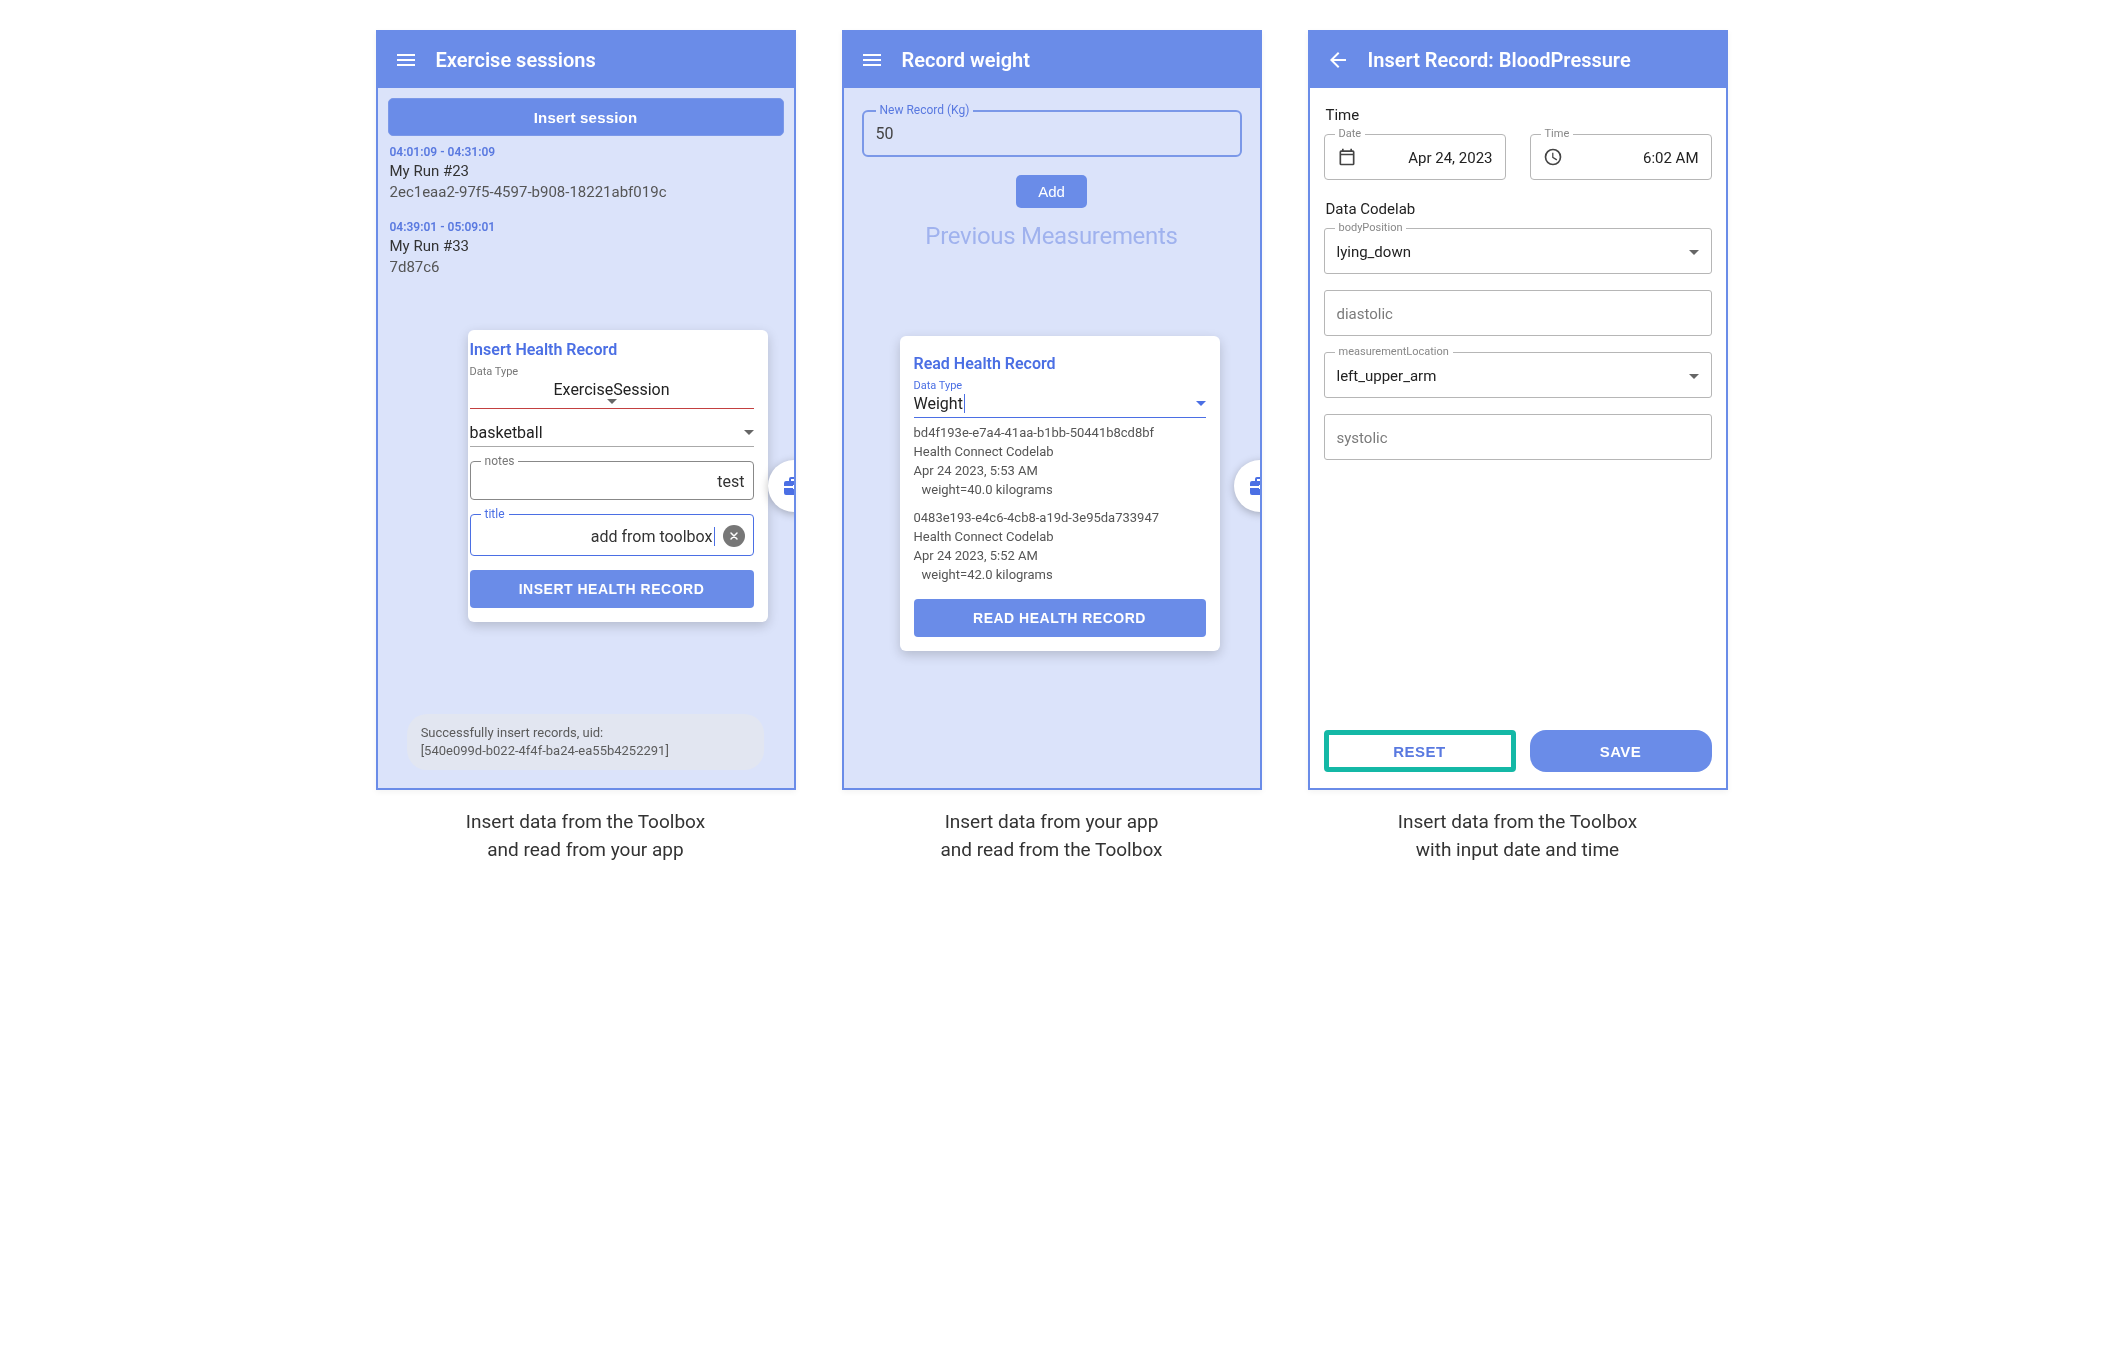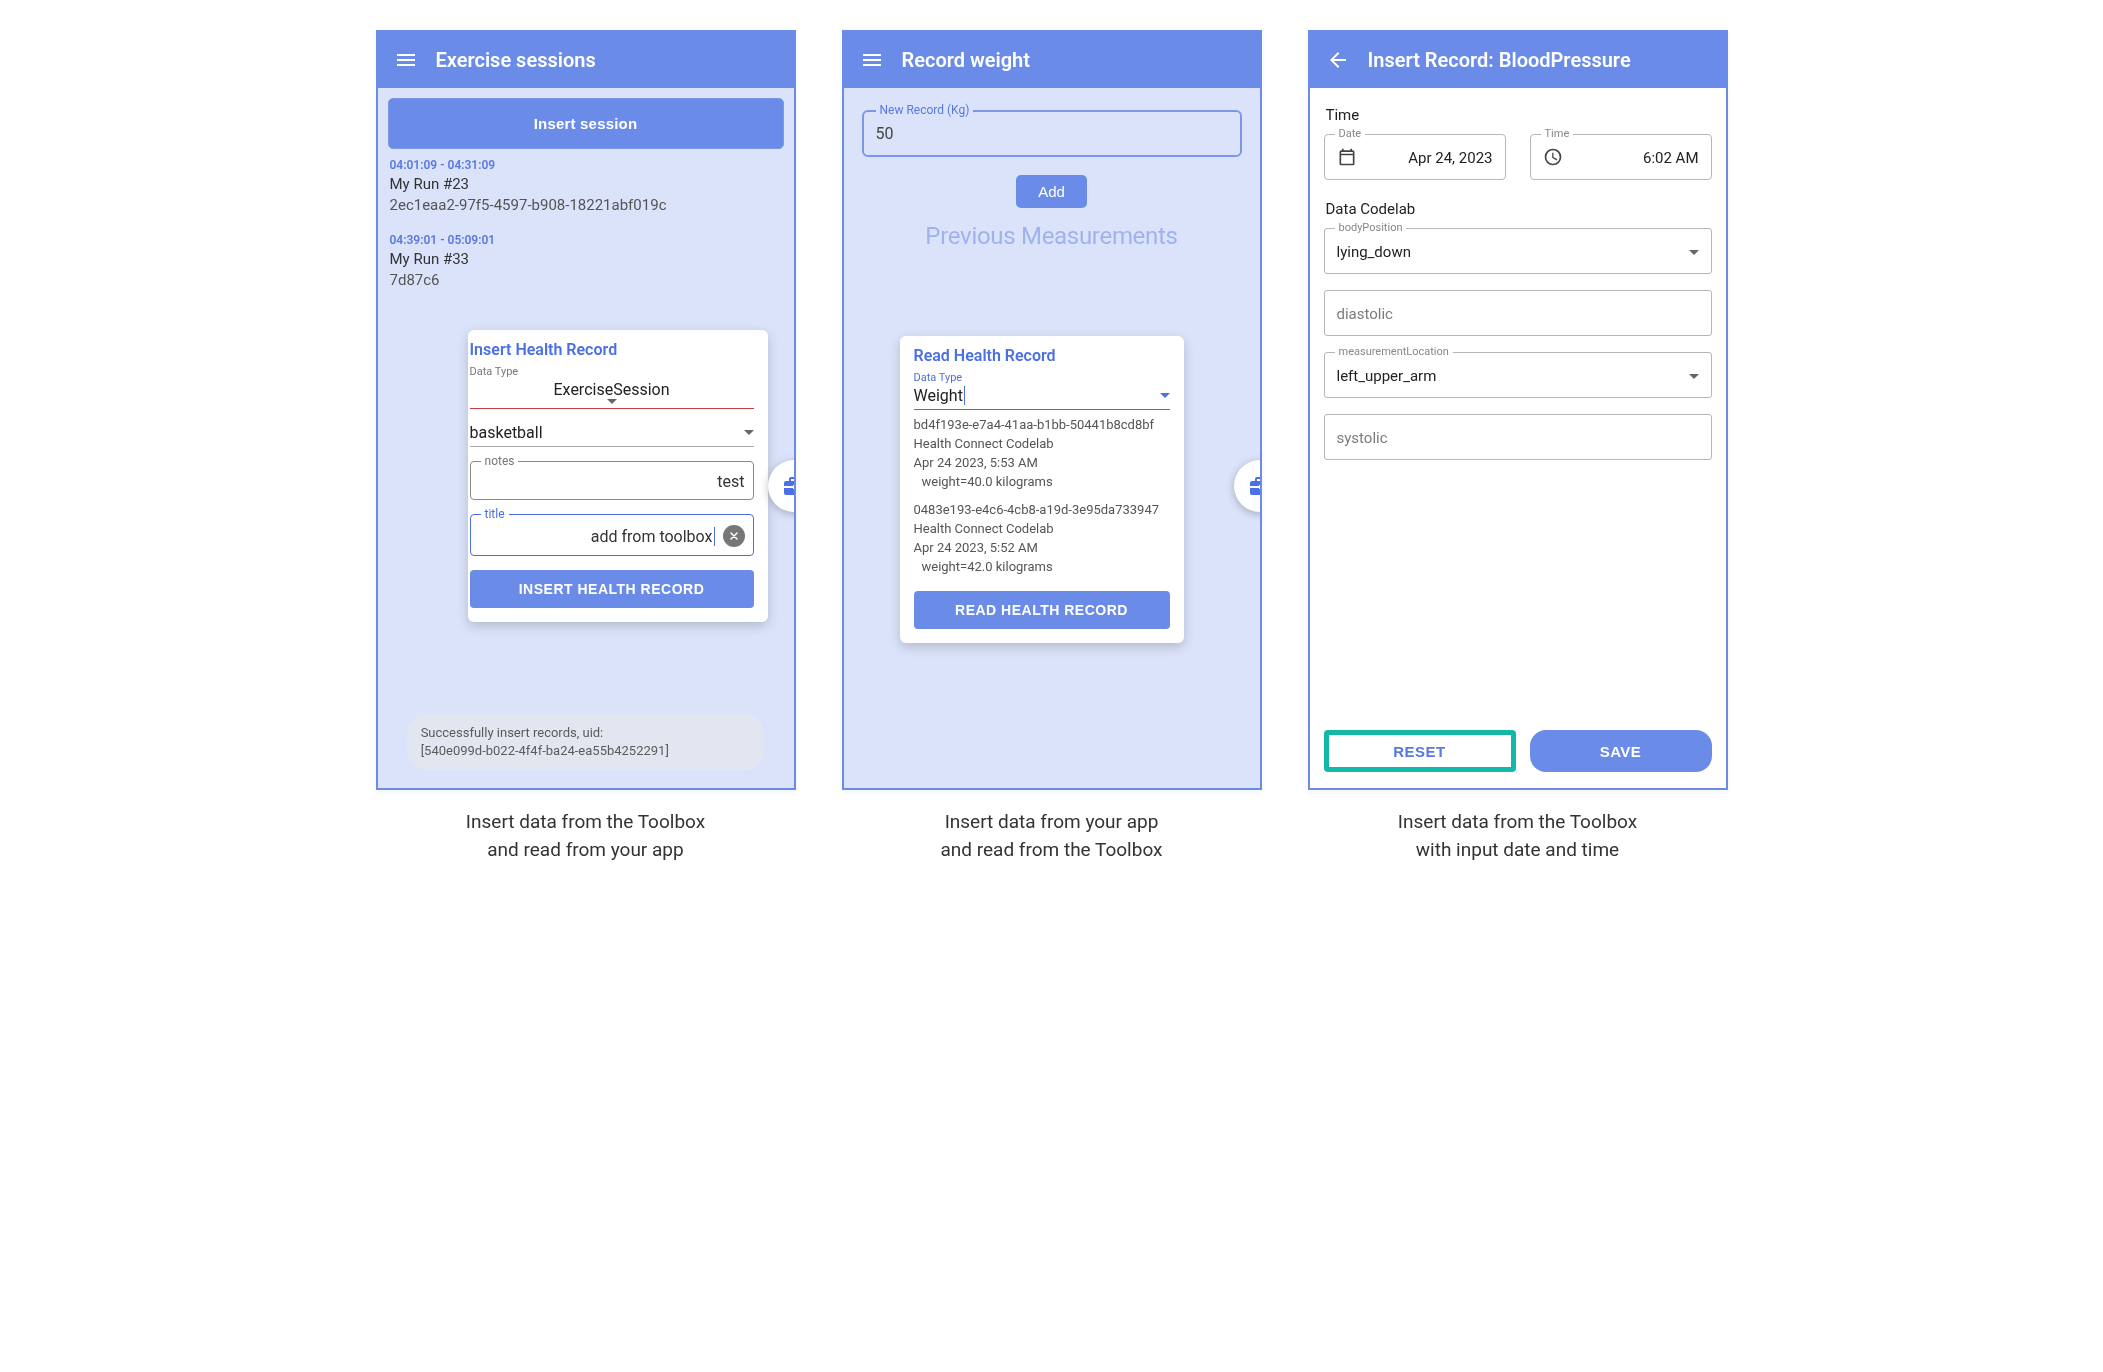--- a/index.html
+++ b/index.html
@@ -44,21 +44,21 @@
     background: var(--blue-500);
     color: #fff;
     padding: 0 16px;
     font-size: 20px;
     font-weight: 600;
   }
   .hamburger, .back-arrow { width: 24px; height: 24px; fill: #fff; flex: none; }
   
   .content1 { padding: 10px 10px 0 10px; height: calc(100% - 56px); position: relative; background: #dbe3fa; }
   .insert-session-btn {
-    width: 100%; height: 51px; border: 1.5px solid #7b98e8; border-radius: 5px; background: var(--blue-btn);
+    width: 100%; height: 38px; border: 1.5px solid #7b98e8; border-radius: 5px; background: var(--blue-btn);
     color: #fff; font-weight: 600; font-size: 15px; letter-spacing: .2px;
   }
   .session { padding: 8px 2px; font-size: 15px; line-height: 1.4; }
   .session .time { color: #5979e0; font-size: 12px; font-weight: 600; }
   .session .uid { color: #555; }
   .toast {
     position: absolute; left: 50%; transform: translateX(-50%); bottom: 18px;
     width: 86%; background: #e2e6f1; color: #5b5b5b; font-size: 13px; line-height:1.4;
     padding: 10px 14px; border-radius: 20px;
   }
@@ -110,22 +110,22 @@
   
   .content2 { padding: 22px 18px 0 18px; height:calc(100% - 56px); position:relative; background:#dbe3fa; }
   .nrwrap {
     border:2px solid var(--blue-border); border-radius:6px; padding:12px 12px; position:relative;
   }
   .nrwrap .legend { position:absolute; top:-9px; left:12px; background:#dbe3fa; padding:0 4px; font-size:12px; color:var(--blue-600); }
   .nrval { color:#444; font-size:16px; }
   .addbtn { display:block; margin:18px auto 0; padding:8px 22px; border:none; border-radius:5px;
     background:var(--blue-btn); color:#fff; font-size:15px; }
   .prev-title { text-align:center; color:var(--blue-600); font-size:24px; margin-top:14px; letter-spacing:-0.3px; opacity:.45; }
-  .fcard2 { position:absolute; left:56px; top:248px; width:284px; background:#fff; border-radius:6px;
-    box-shadow:0 4px 12px rgba(0,0,0,0.18); padding:10px 14px 14px 14px; }
+  .fcard2 { position:absolute; left:56px; top:248px; width:320px; background:#fff; border-radius:6px;
+    box-shadow:0 4px 12px rgba(0,0,0,0.18); padding:18px 14px 14px 14px; }
   .reclist { font-size:13px; color:#555; margin-top:6px; line-height:1.45; }
   .reclist .row + .row { margin-top:10px; }
   .blue-underline { border-bottom:1.5px solid #4b6fe4; }
   
   .phone3 { background:#fff; }
   .content3 { padding:14px 14px 0 14px; height:calc(100% - 56px); position:relative; }
   .sect-label { font-size:15px; color:#222; margin:4px 0 10px 2px; }
   .dt-row { display:flex; gap:24px; }
   .chip {
     flex:1; border:1px solid #B6B6B6; border-radius:4px; padding:14px 12px 12px 44px; position:relative;

